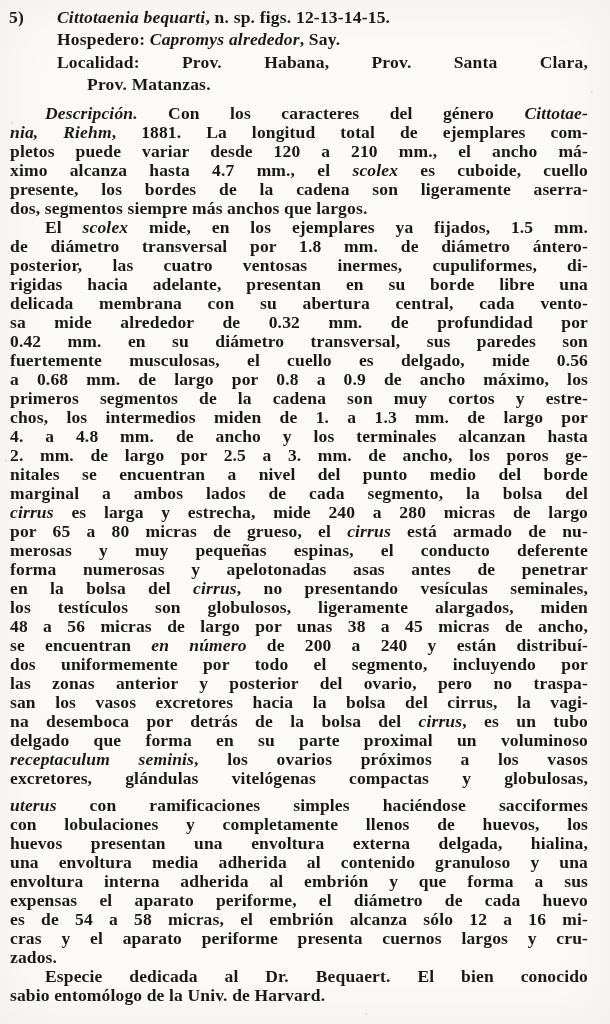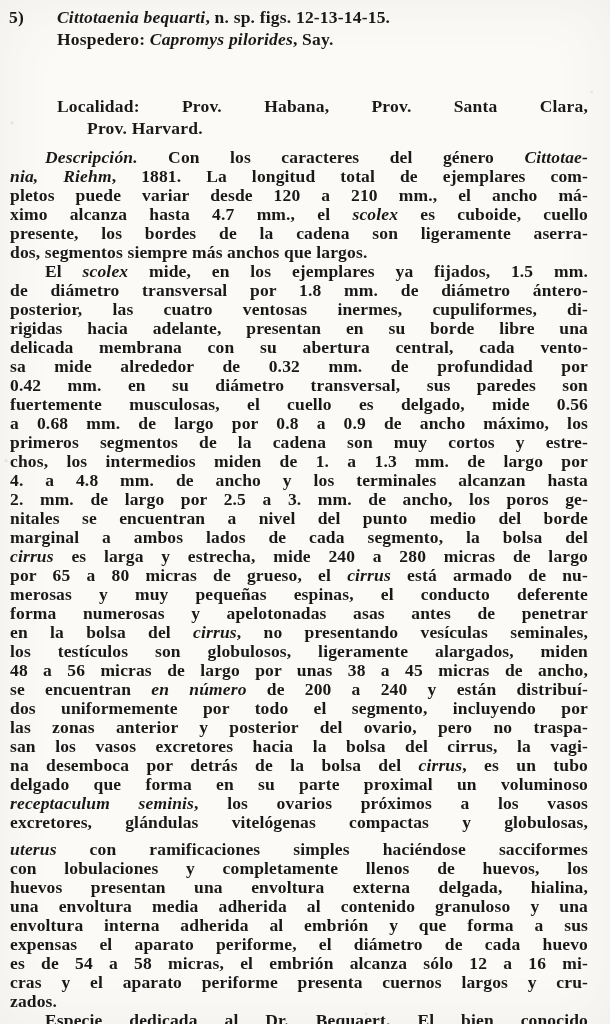--- a/index.html
+++ b/index.html
@@ -40,21 +40,20 @@
   }
   .entry-number {
     position: absolute;
     left: 9px;
     top: 6px;
   }
   .hline { text-align: left; }
   .hline.just {
     text-align: justify;
     text-align-last: justify;
-    margin-top: 44px;
   }
   .body-block {
     margin: 4px 22px 0 10px;
     font-size: 17.5px;
     line-height: 19px;
     letter-spacing: 0.15px;
   }
   .para { margin: 0; }
   .line {
     text-align: justify;
@@ -68,23 +67,23 @@
   i { font-style: italic; }
 </style>
 </head>
 <body>
 
 <div class="page">
   <div class="entry-header">
     <span class="entry-number">5)</span>
     <div>
         <div class="hline"><i>Cittotaenia bequarti</i>, n. sp. figs. 12-13-14-15.</div>
-        <div class="hline">Hospedero: <i>Capromys pilorides</i>, Say.</div>
+        <div class="hline">Hospedero: <i>Capromys alrededor</i>, Say.</div>
         <div class="hline just">Localidad: Prov. Habana, Prov. Santa Clara,</div>
-        <div class="hline" style="padding-left: 30px;">Prov. Harvard.</div>
+        <div class="hline" style="padding-left: 30px;">Prov. Matanzas.</div>
       </div>
   </div>
   <div class="body-block">
       <div class="para indent" style="margin-top: 8px;">
         <div class="line"><i>Descripción.</i>  Con los caracteres del género <i>Cittotae-</i></div>
         <div class="line"><i>nia, Riehm</i>, 1881.  La longitud total de ejemplares com-</div>
         <div class="line">pletos puede variar desde 120 a 210 mm., el ancho má-</div>
         <div class="line">ximo alcanza hasta 4.7 mm., el <i>scolex</i> es cuboide, cuello</div>
         <div class="line">presente, los bordes de la cadena son ligeramente aserra-</div>
         <div class="line plain">dos, segmentos siempre más anchos que largos.</div>

